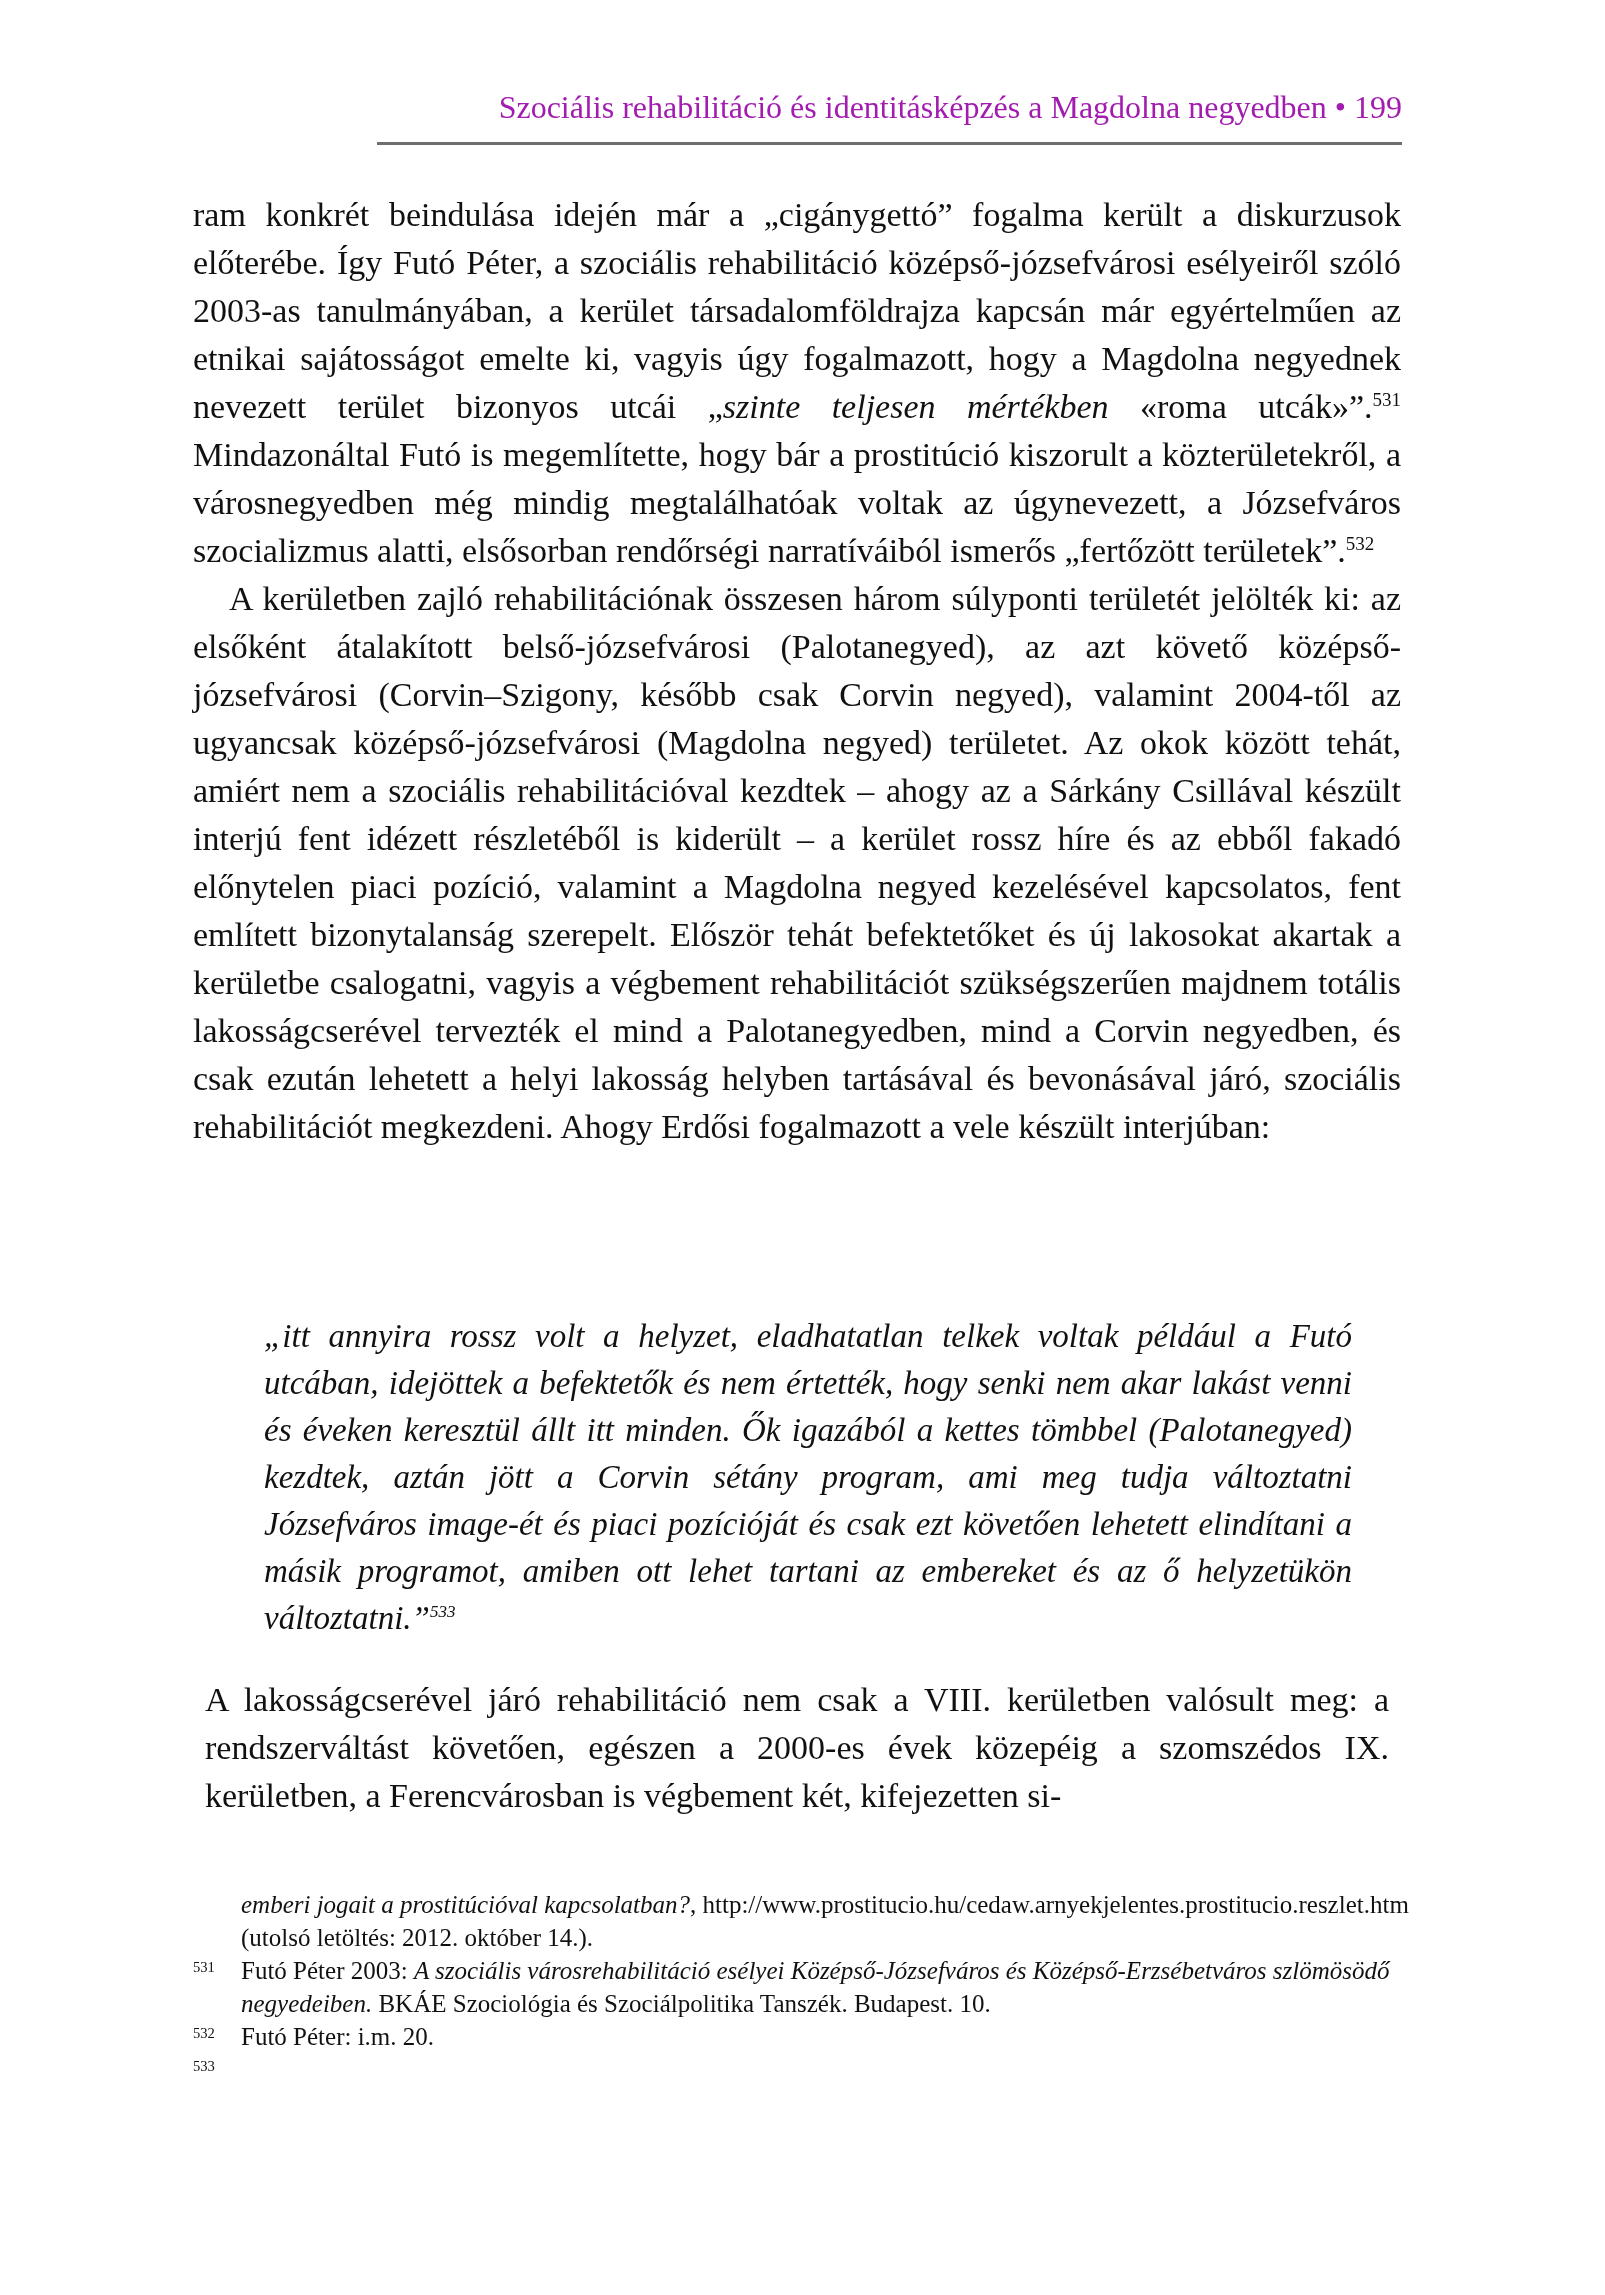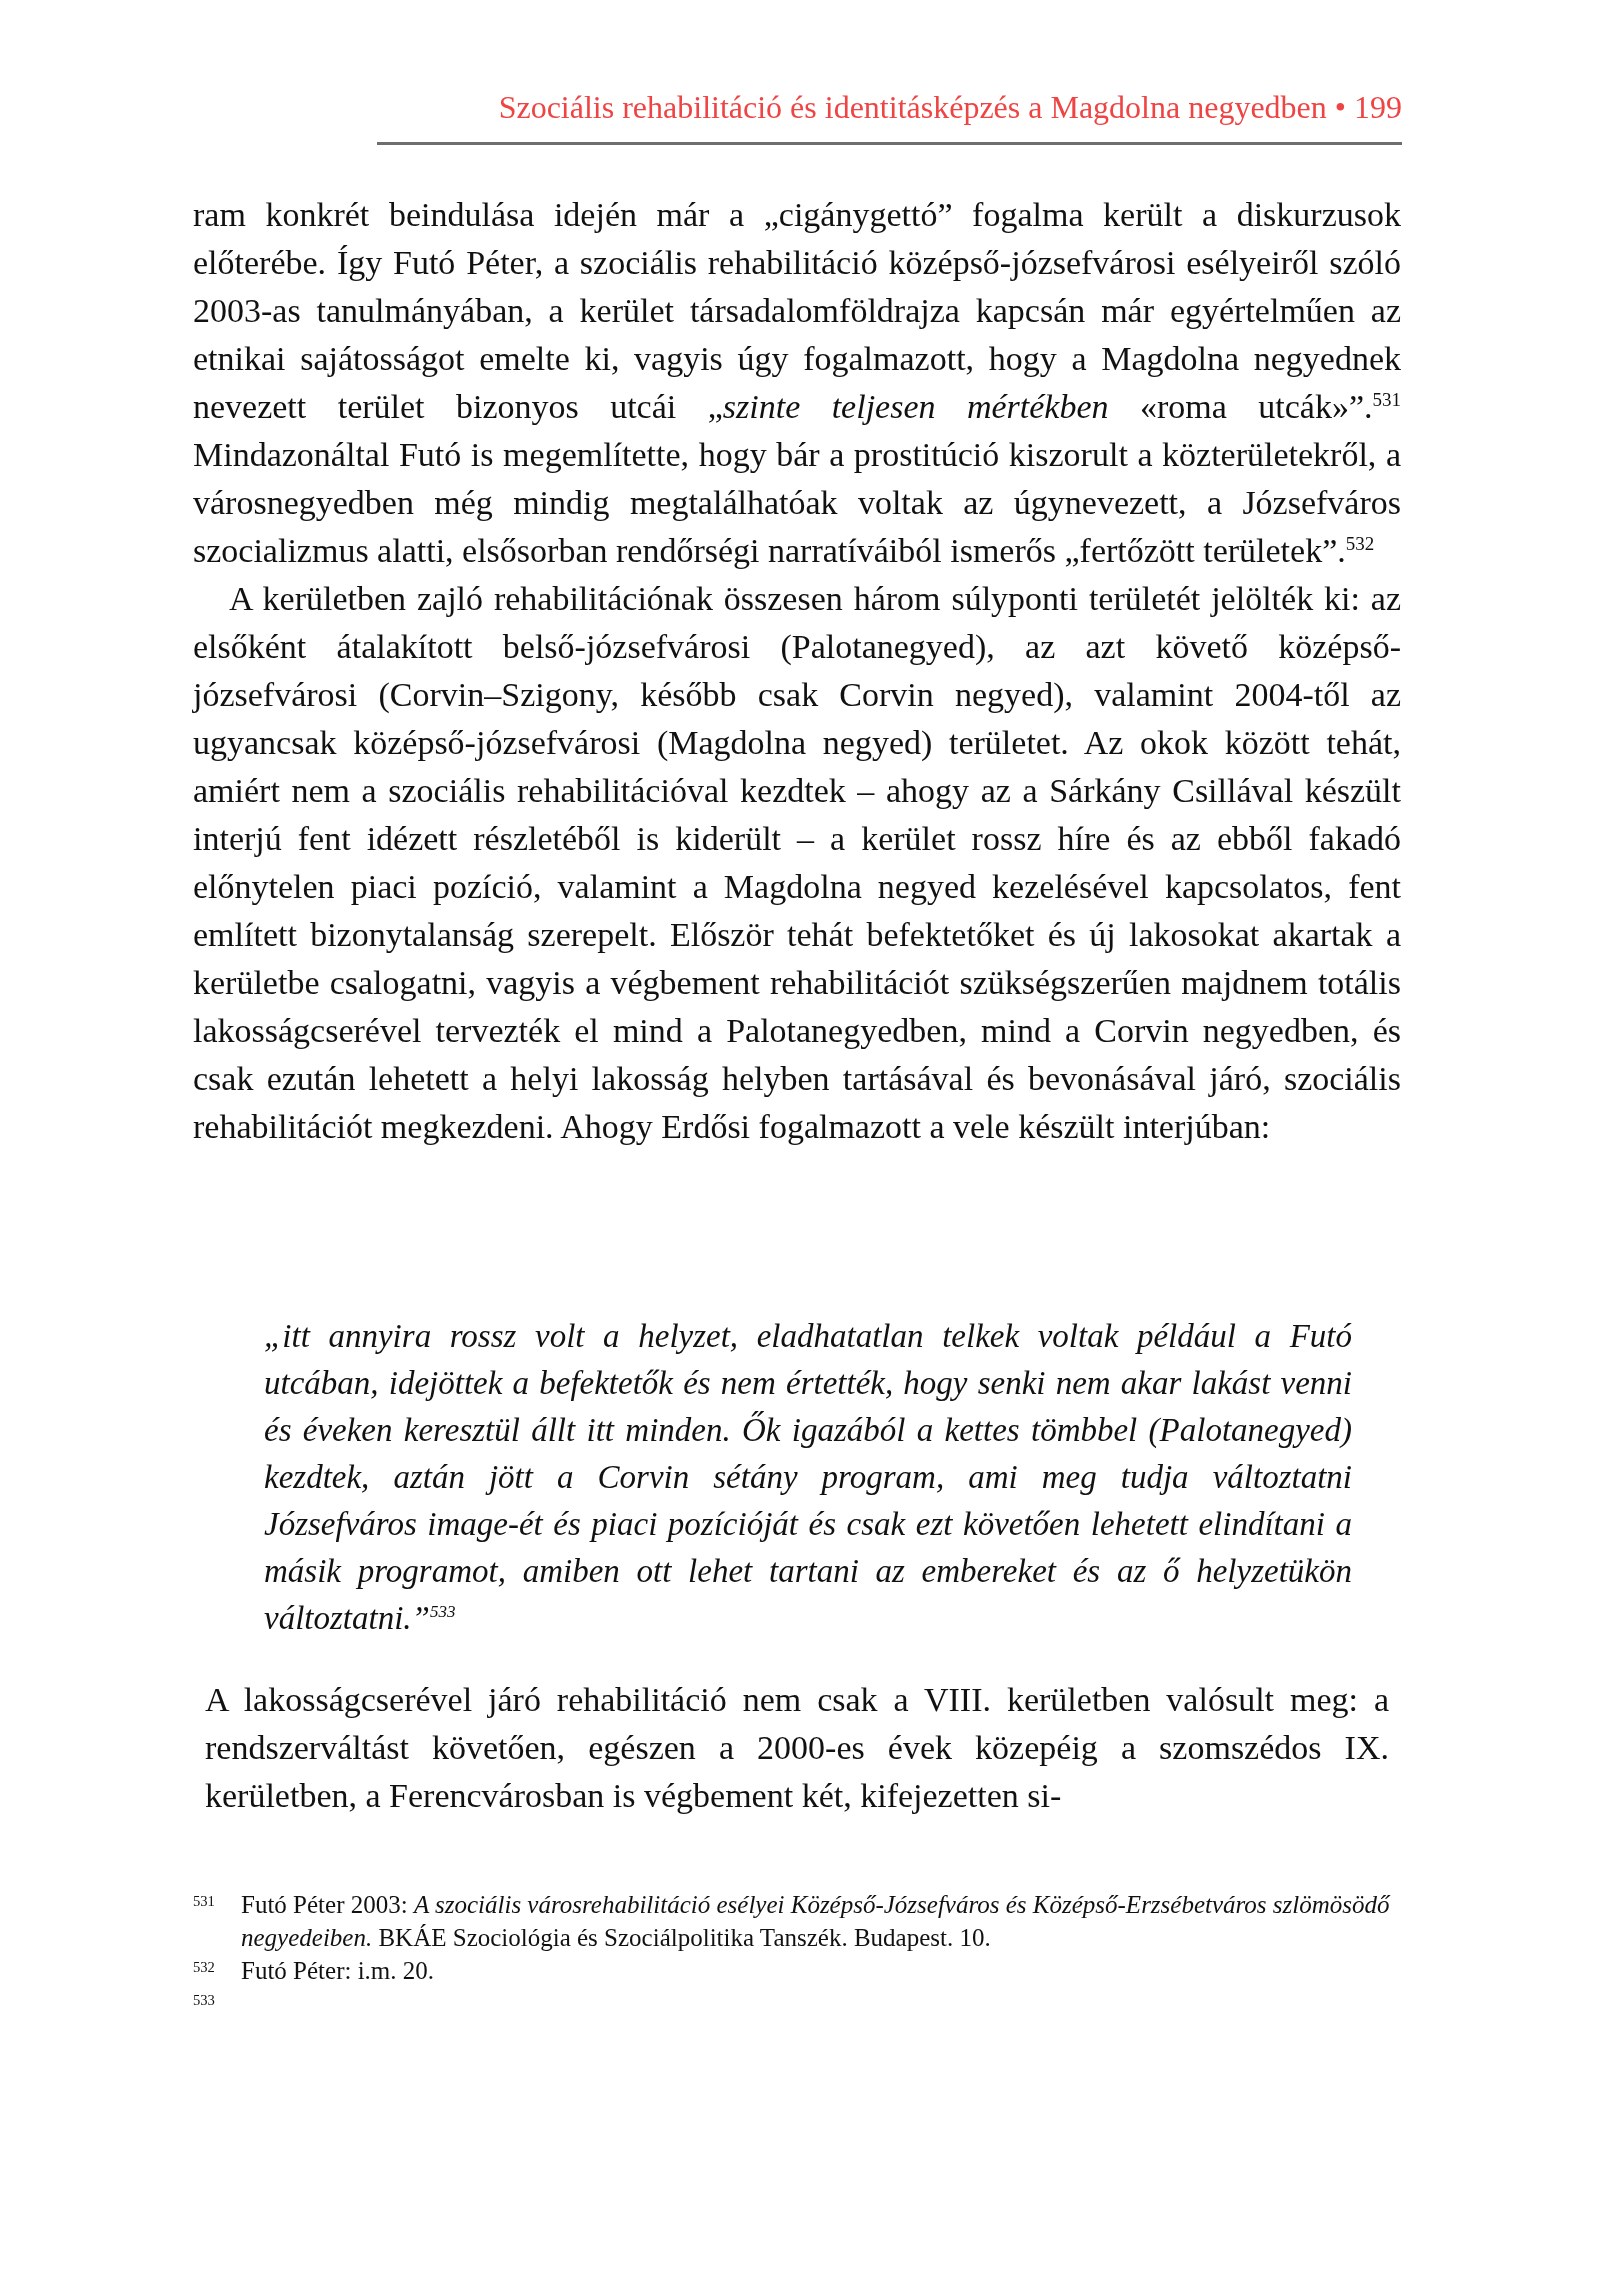--- a/index.html
+++ b/index.html
@@ -1,19 +1,19 @@
 <!DOCTYPE html>
 <html style="font-size:13.8px"><head>
 <meta charset="utf-8">
 <style>
   html, body { margin: 0; padding: 0; background: #ffffff; }
   body { width: 1605px; height: 2295px; position: relative; overflow: hidden;
          font-family: "Liberation Serif", "DejaVu Serif", serif; color: #111111; }
   .running-head { position: absolute; left: 377px; top: 86px; width: 1025px;
-                  text-align: right; font-size: 32px; line-height: 43px; color: #ef4444; }
+                  text-align: right; font-size: 32px; line-height: 43px; color: #a21caf; }
   .head-rule { position: absolute; left: 377px; top: 142px; width: 1025px; height: 2.6px;
                background: #6e6e6e; }
   .body-text { position: absolute; left: 193px; top: 191px; width: 1208px;
                font-size: 34px; line-height: 48px; text-align: justify;
                hyphens: manual; }
   .body-text p { margin: 0; }
   .indent { text-indent: 36px; }
   sup { font-size: 19px; line-height: 0; vertical-align: super; }
   .quote { position: absolute; left: 264px; top: 1313px; width: 1088px;
            font-size: 33px; line-height: 47px; font-style: italic; text-align: justify; }
@@ -42,17 +42,18 @@
   <p class="indent">A kerületben zajló rehabilitációnak összesen három súlyponti területét jelölték ki: az elsőként átalakított belső-józsefvárosi (Palotanegyed), az azt követő középső-józsefvárosi (Corvin–Szigony, később csak Corvin negyed), valamint 2004-től az ugyancsak középső-józsefvárosi (Magdolna negyed) területet. Az okok között tehát, amiért nem a szociális rehabilitációval kezd­tek – ahogy az a Sárkány Csillával készült interjú fent idézett részletéből is kiderült – a kerület rossz híre és az ebből fakadó előnytelen piaci pozíció, valamint a Magdolna negyed kezelésével kapcsolatos, fent említett bizony­talanság szerepelt. Először tehát befektetőket és új lakosokat akartak a kerü­letbe csalogatni, vagyis a végbement rehabilitációt szükségszerűen majdnem totális lakosságcserével tervezték el mind a Palotanegyedben, mind a Corvin negyedben, és csak ezután lehetett a helyi lakosság helyben tartásával és be­vonásával járó, szociális rehabilitációt megkezdeni. Ahogy Erdősi fogalma­zott a vele készült interjúban:</p>
 </div>
 
 <div class="quote"><span>„itt annyira rossz volt a helyzet, eladhatatlan telkek voltak például a Futó utcában, idejöttek a befektetők és nem értették, hogy senki nem akar lakást venni és éveken keresztül állt itt minden. Ők igazából a kettes tömbbel (Pa­lotanegyed) kezdtek, aztán jött a Corvin sétány program, ami meg tudja változtatni Józsefváros image-ét és piaci pozícióját és csak ezt követően le­hetett elindítani a másik programot, amiben ott lehet tartani az embereket és az ő helyzetükön változtatni.”</span><sup>533</sup></div>
 
 <div class="after-quote">
   <p style="margin:12px">A lakosságcserével járó rehabilitáció nem csak a VIII. kerületben valósult meg: a rendszerváltást követően, egészen a 2000-es évek közepéig a szom­szédos IX. kerületben, a Ferencvárosban is végbement két, kifejezetten si-</p>
 </div>
 
 <div class="footnotes">
+  <p class="cont"><em>emberi jogait a prostitúcióval kapcsolatban?</em><span>, http://www.prostitucio.hu/cedaw.arnyekjelentes.pros­titucio.reszlet.htm (utolsó letöltés: 2012. október 14.).</span></p>
   <p class="fn"><span class="fn-num">531</span><span>Futó Péter 2003: </span><em>A szociális városrehabilitáció esélyei Középső-Józsefváros és Középső-Erzsébetváros szlömösödő negyedeiben.</em><span> BKÁE Szociológia és Szociálpolitika Tanszék. Budapest. 10.</span></p>
   <p class="fn"><span class="fn-num">532</span><span>Futó Péter: i.m. 20.</span></p>
   <p class="fn"><span class="fn-num">533</span></p>
 </div>
 
 
 </body></html>

